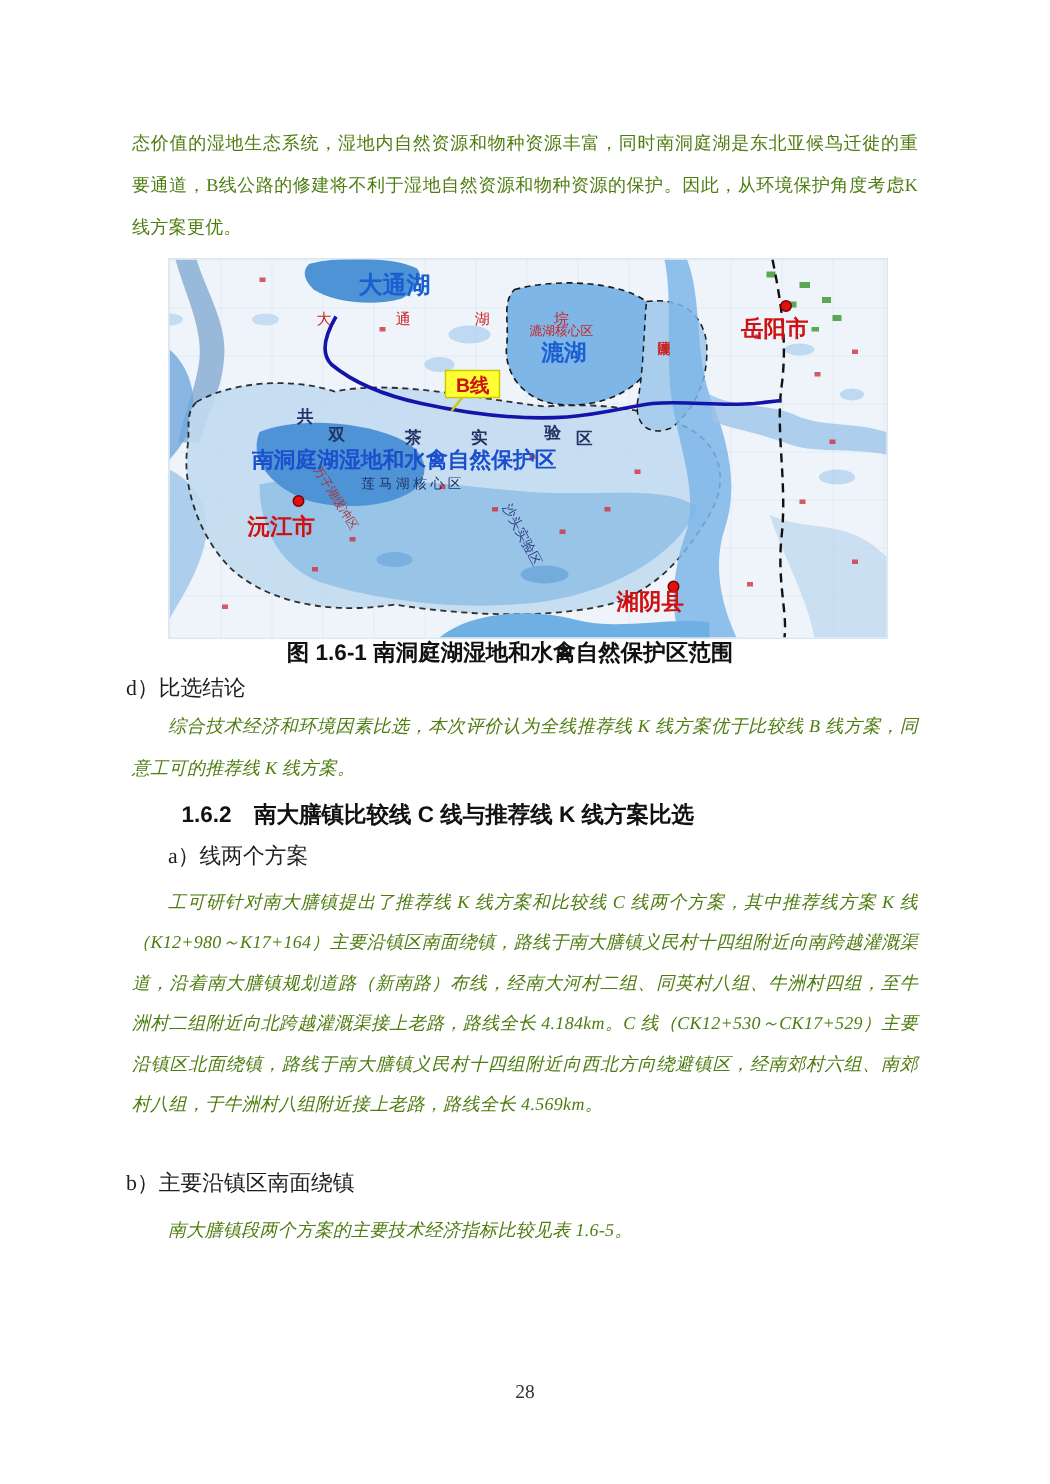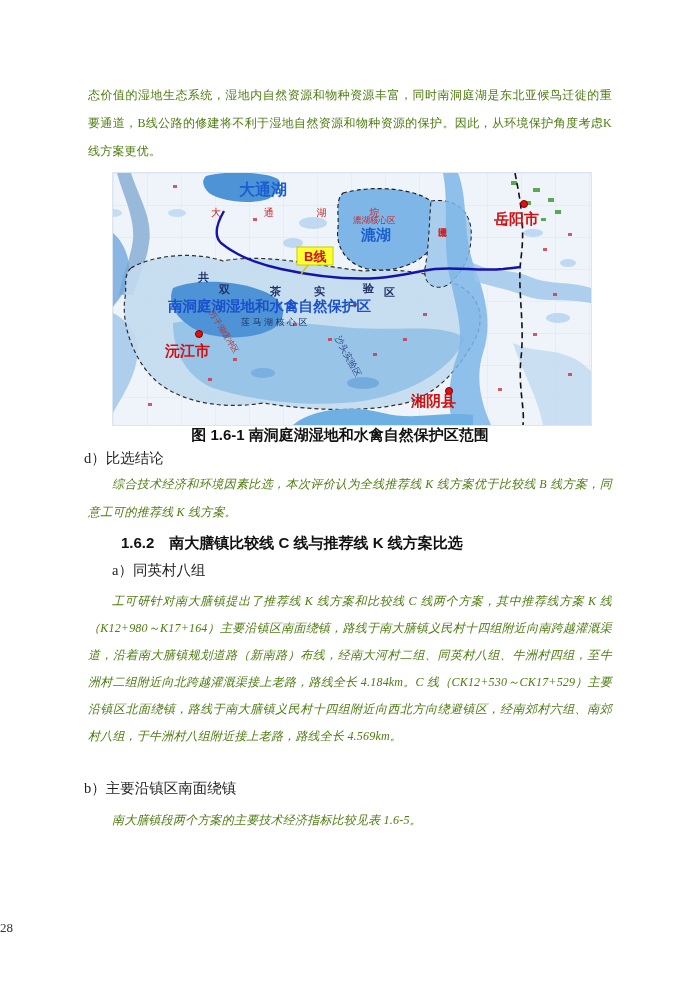--- a/index.html
+++ b/index.html
@@ -17,21 +17,21 @@
   .label-line{left:84px;width:524px;font-size:14.5px;color:#1e1e1e;}
   .fig-caption{
     left:0;width:680px;text-align:center;font-weight:bold;font-size:15px;color:#111;
     font-family:"Liberation Sans","DejaVu Sans",sans-serif;
   }
   .section-heading{
     left:88px;width:524px;font-weight:bold;font-size:15px;color:#111;
     font-family:"Liberation Sans","DejaVu Sans",sans-serif;
     margin-left:33px;
   }
-  .page-num{left:0;width:700px;text-align:left;font-size:13px;color:#333;}
+  .page-num{left:0;width:700px;text-align:center;font-size:13px;color:#333;}
   .map-wrap{
     left:112px;top:172px;width:478px;height:252px;border:1px solid #dce6f0;
     box-sizing:content-box;background:#eef4fa;
   }
   svg text{font-family:"Liberation Sans","DejaVu Sans",sans-serif;}
 </style>
 </head>
 <body>
 
 <div class="abs body-par" style="top:81px">态价值的湿地生态系统，湿地内自然资源和物种资源丰富，同时南洞庭湖是东北亚候鸟迁徙的重要通道，B线公路的修建将不利于湿地自然资源和物种资源的保护。因此，从环境保护角度考虑K线方案更优。</div>
@@ -145,21 +145,21 @@
 </div>
 
 <div class="abs fig-caption" style="top:426px">图 1.6-1 南洞庭湖湿地和水禽自然保护区范围</div>
 
 <div class="abs label-line" style="top:449px">d）比选结论</div>
 
 <div class="abs body-par indent" style="top:470px">综合技术经济和环境因素比选，本次评价认为全线推荐线 K 线方案优于比较线 B 线方案，同意工可的推荐线 K 线方案。</div>
 
 <div class="abs section-heading" style="top:534px">1.6.2　南大膳镇比较线 C 线与推荐线 K 线方案比选</div>
 
-<div class="abs label-line" style="top:561px;left:112px;width:500px">a）同英村八组</div>
+<div class="abs label-line" style="top:561px;left:112px;width:500px">a）线两个方案</div>
 
 <div class="abs body-par indent tight" style="top:588px">工可研针对南大膳镇提出了推荐线 K 线方案和比较线 C 线两个方案，其中推荐线方案 K 线（K12+980～K17+164）主要沿镇区南面绕镇，路线于南大膳镇义民村十四组附近向南跨越灌溉渠道，沿着南大膳镇规划道路（新南路）布线，经南大河村二组、同英村八组、牛洲村四组，至牛洲村二组附近向北跨越灌溉渠接上老路，路线全长 4.184km。C 线（CK12+530～CK17+529）主要沿镇区北面绕镇，路线于南大膳镇义民村十四组附近向西北方向绕避镇区，经南郊村六组、南郊村八组，于牛洲村八组附近接上老路，路线全长 4.569km。</div>
 
 <div class="abs label-line" style="top:779px">b）主要沿镇区南面绕镇</div>
 
 <div class="abs body-par indent" style="top:806px">南大膳镇段两个方案的主要技术经济指标比较见表 1.6-5。</div>
 
 <div class="abs page-num" style="top:920px">28</div>
 
 </body></html>

